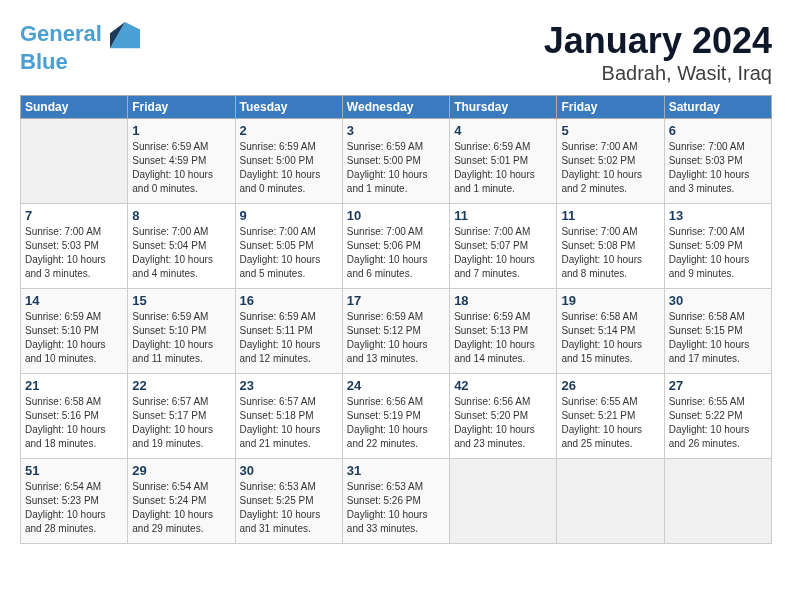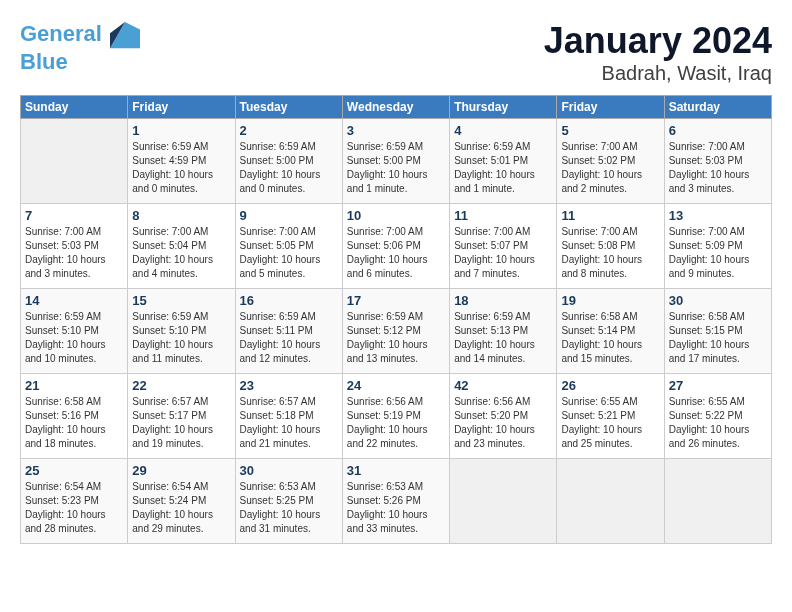--- a/index.html
+++ b/index.html
@@ -315,21 +315,21 @@
         <td>
           <span class="day-number">27</span>
           <div class="day-info" style="white-space: pre-line;">Sunrise: 6:55 AM
 Sunset: 5:22 PM
 Daylight: 10 hours
 and 26 minutes.</div>
         </td>
       </tr>
       <tr>
         <td>
-          <span class="day-number">25</span>
+          <span class="day-number">51</span>
           <div class="day-info" style="white-space: pre-line;">Sunrise: 6:54 AM
 Sunset: 5:23 PM
 Daylight: 10 hours
 and 28 minutes.</div>
         </td>
         <td>
           <span class="day-number">29</span>
           <div class="day-info" style="white-space: pre-line;">Sunrise: 6:54 AM
 Sunset: 5:24 PM
 Daylight: 10 hours

